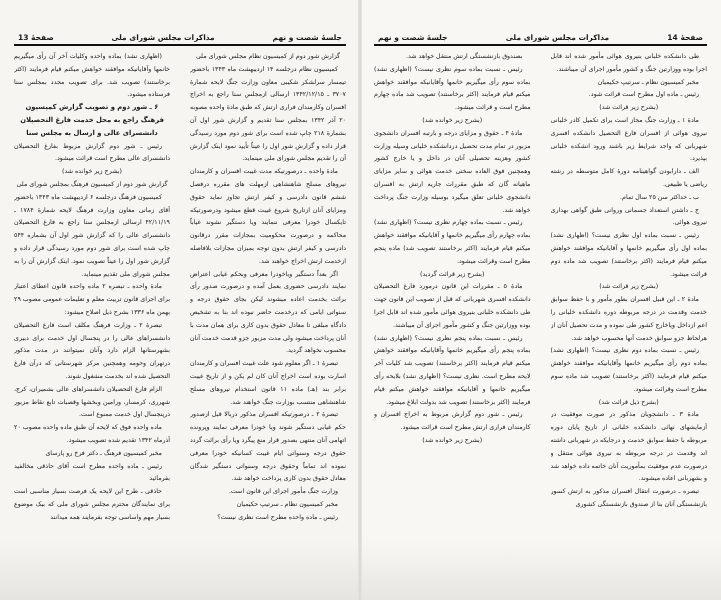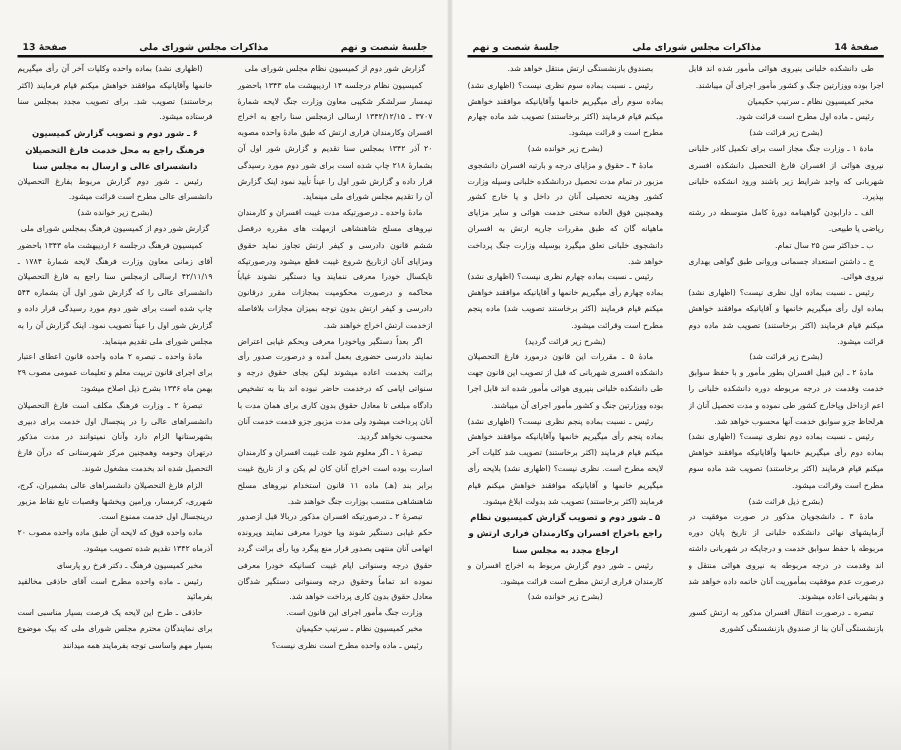--- a/index.html
+++ b/index.html
@@ -121,21 +121,20 @@
       </div>
       <div class="col">
         <p>بصندوق بازنشستگی ارتش منتقل خواهد شد.</p>
         <p>رئیس ـ نسبت بماده سوم نظری نیست؟ (اظهاری نشد) بماده سوم رأی میگیریم خانمها وآقایانیکه موافقند خواهش میکنم قیام فرمایند (اکثر برخاستند) تصویب شد ماده چهارم مطرح است و قرائت میشود.</p>
         <p class="center">(بشرح زیر خوانده شد)</p>
         <p>مادهٔ ۴ ـ حقوق و مزایای درجه و بارتبه افسران دانشجوی مزبور در تمام مدت تحصیل دردانشکده خلبانی وسیله وزارت کشور وهزینه تحصیلی آنان در داخل و یا خارج کشور وهمچنین فوق العاده سختی خدمت هوائی و سایر مزایای ماهیانه گان که طبق مقررات جاریه ارتش به افسران دانشجوی خلبانی تعلق میگیرد بوسیله وزارت جنگ پرداخت خواهد شد.</p>
         <p>رئیس ـ نسبت بماده چهارم نظری نیست؟ (اظهاری نشد) بماده چهارم رأی میگیریم خانمها و آقایانیکه موافقند خواهش میکنم قیام فرمایند (اکثر برخاستند تصویب شد) ماده پنجم مطرح است وقرائت میشود.</p>
         <p class="center">(بشرح زیر قرائت گردید)</p>
         <p>مادهٔ ۵ ـ مقررات این قانون درمورد فارغ التحصیلان دانشکده افسری شهربانی که قبل از تصویب این قانون جهت طی دانشکده خلبانی بنیروی هوائی مأمور شده اند قابل اجرا بوده ووزارتین جنگ و کشور مأمور اجرای آن میباشند.</p>
         <p>رئیس ـ نسبت بماده پنجم نظری نیست؟ (اظهاری نشد) بماده پنجم رأی میگیریم خانمها وآقایانیکه موافقند خواهش میکنم قیام فرمایند (اکثر برخاستند) تصویب شد کلیات آخر لایحه مطرح است. نظری نیست؟ (اظهاری نشد) بلایحه رأی میگیریم خانمها و آقایانیکه موافقند خواهش میکنم قیام فرمایند (اکثر برخاستند) تصویب شد بدولت ابلاغ میشود.</p>
-        <p class="heading">۵ ـ شور دوم و تصویب گزارش کمیسیون نظام راجع باخراج افسران وکارمندان فراری ارتش و ارجاع مجدد به مجلس سنا</p>
         <p>رئیس ـ شور دوم گزارش مربوط به اخراج افسران و کارمندان فراری ارتش مطرح است قرائت میشود.</p>
         <p class="center">(بشرح زیر خوانده شد)</p>
       </div>
     </div>
     <div class="speckle"></div>
   </div>
 
   <div class="gutter"></div>
 </div>
 

